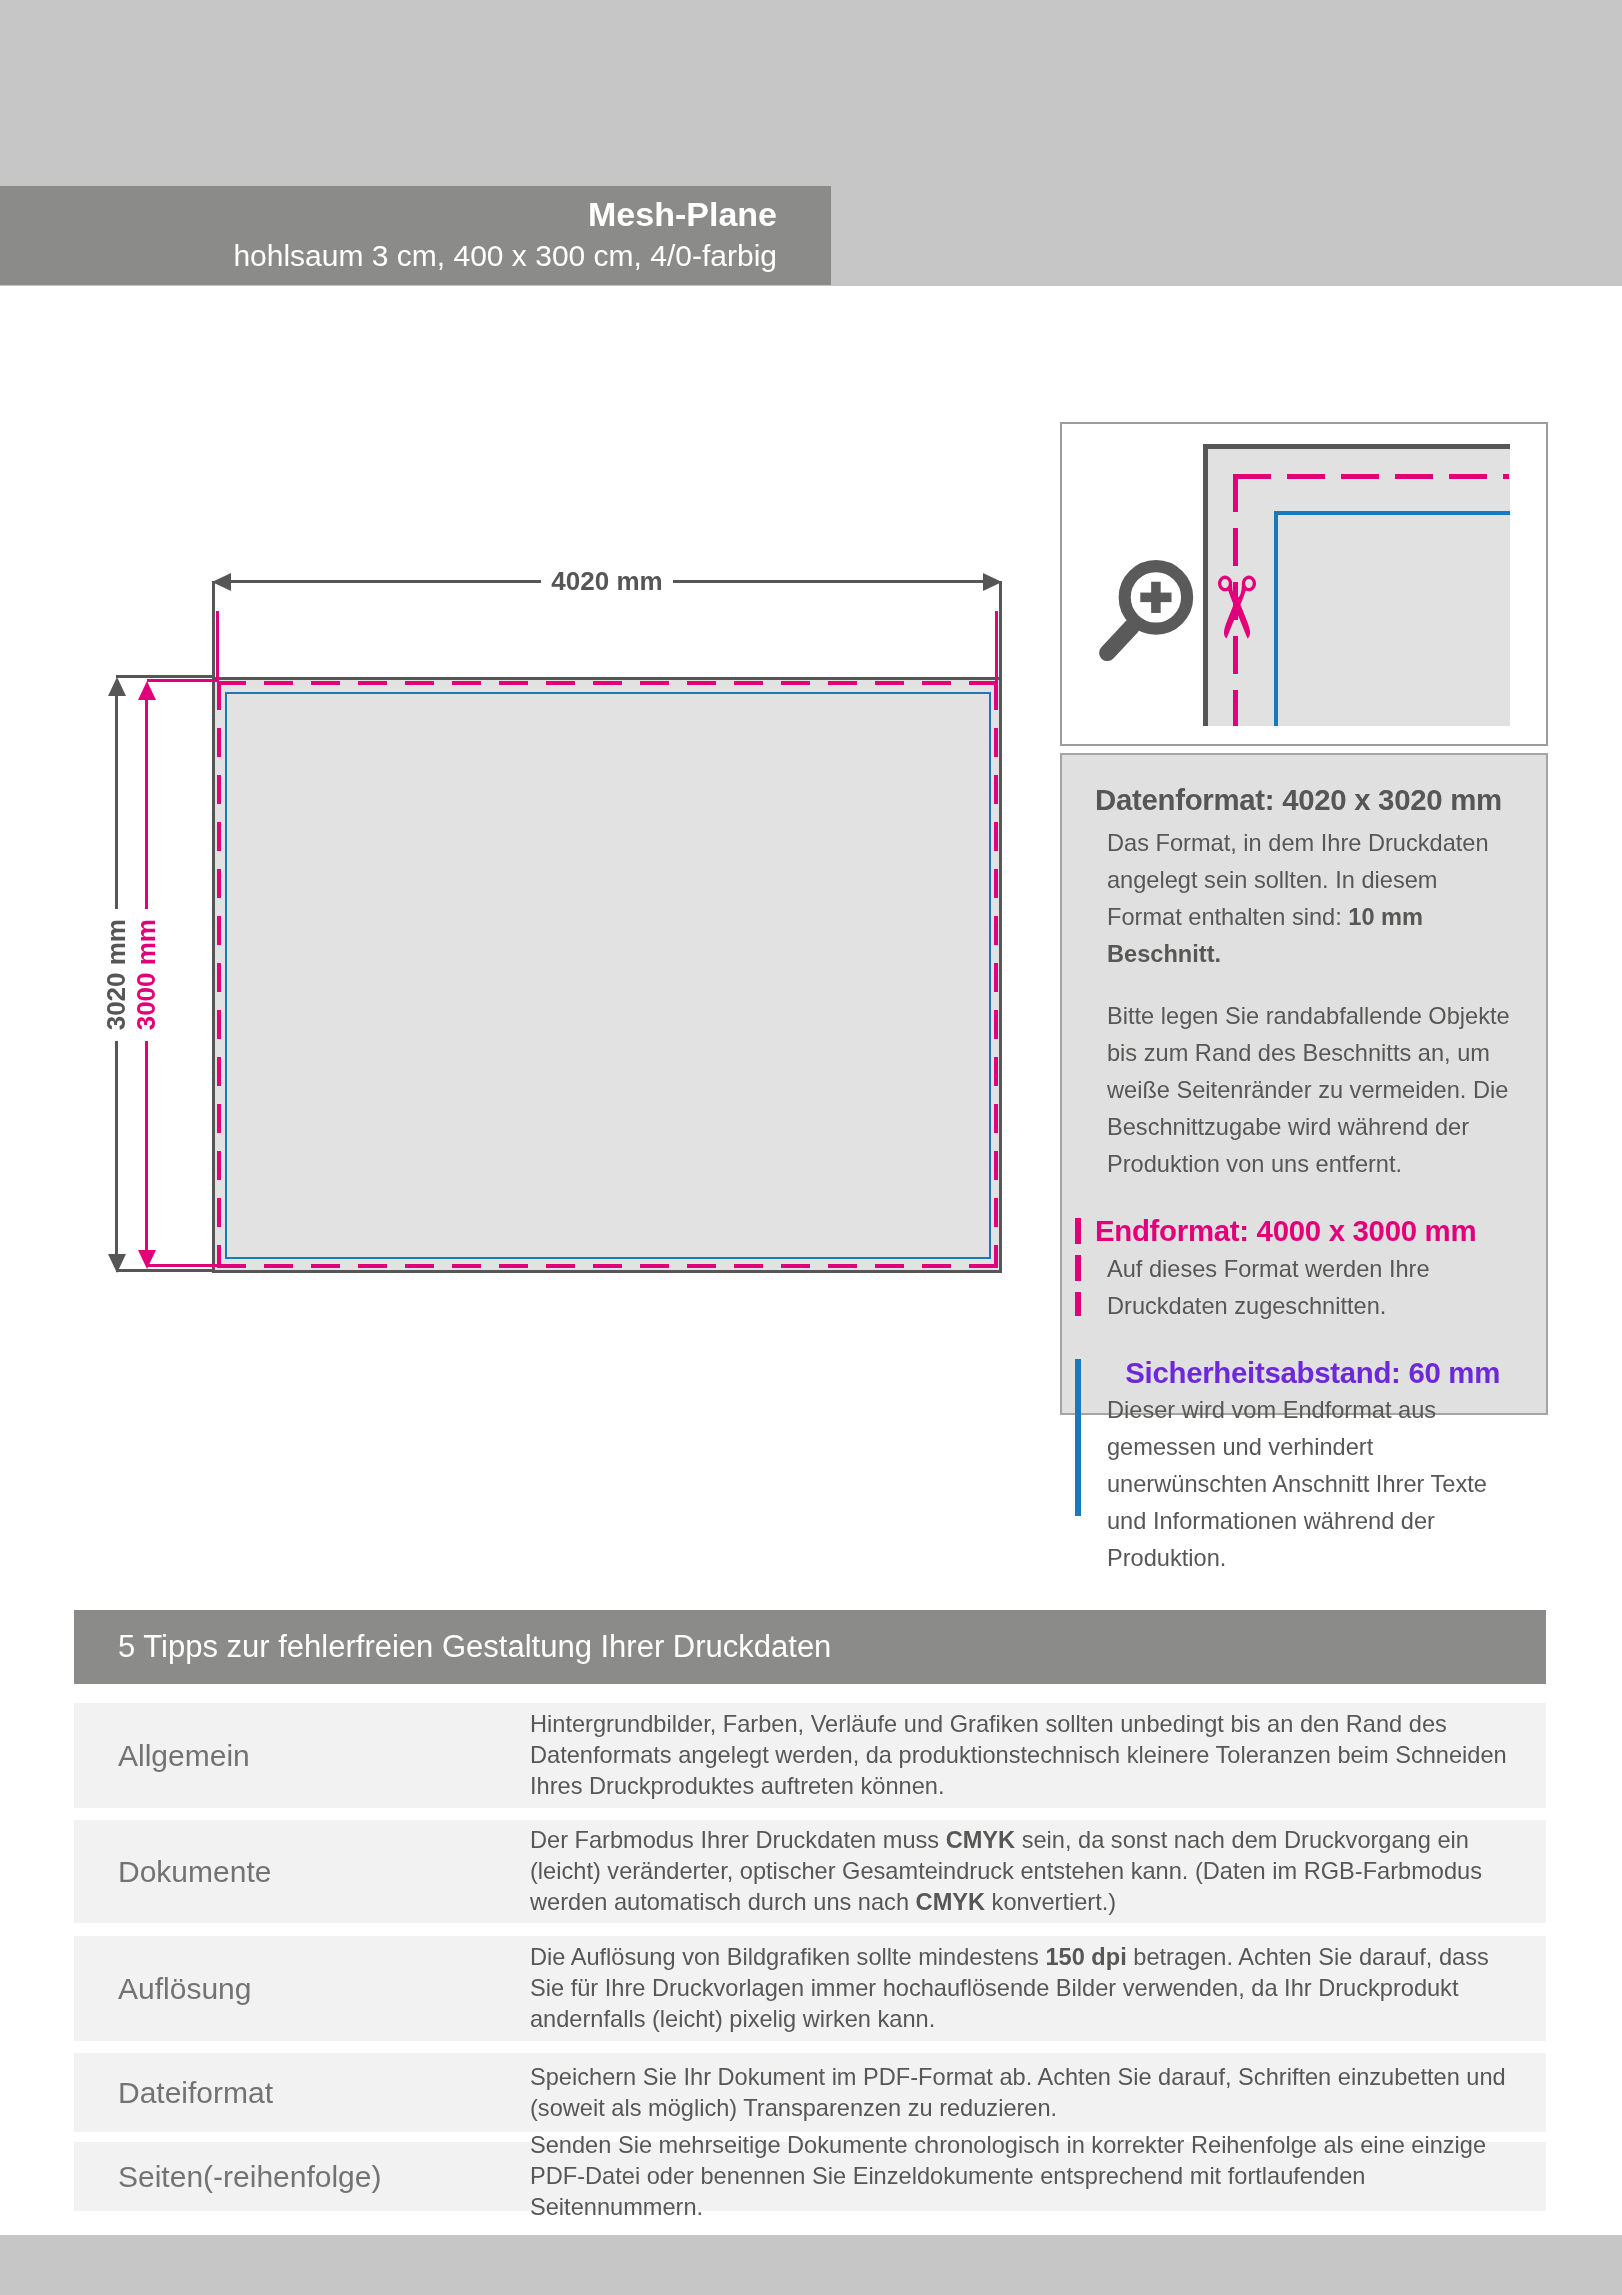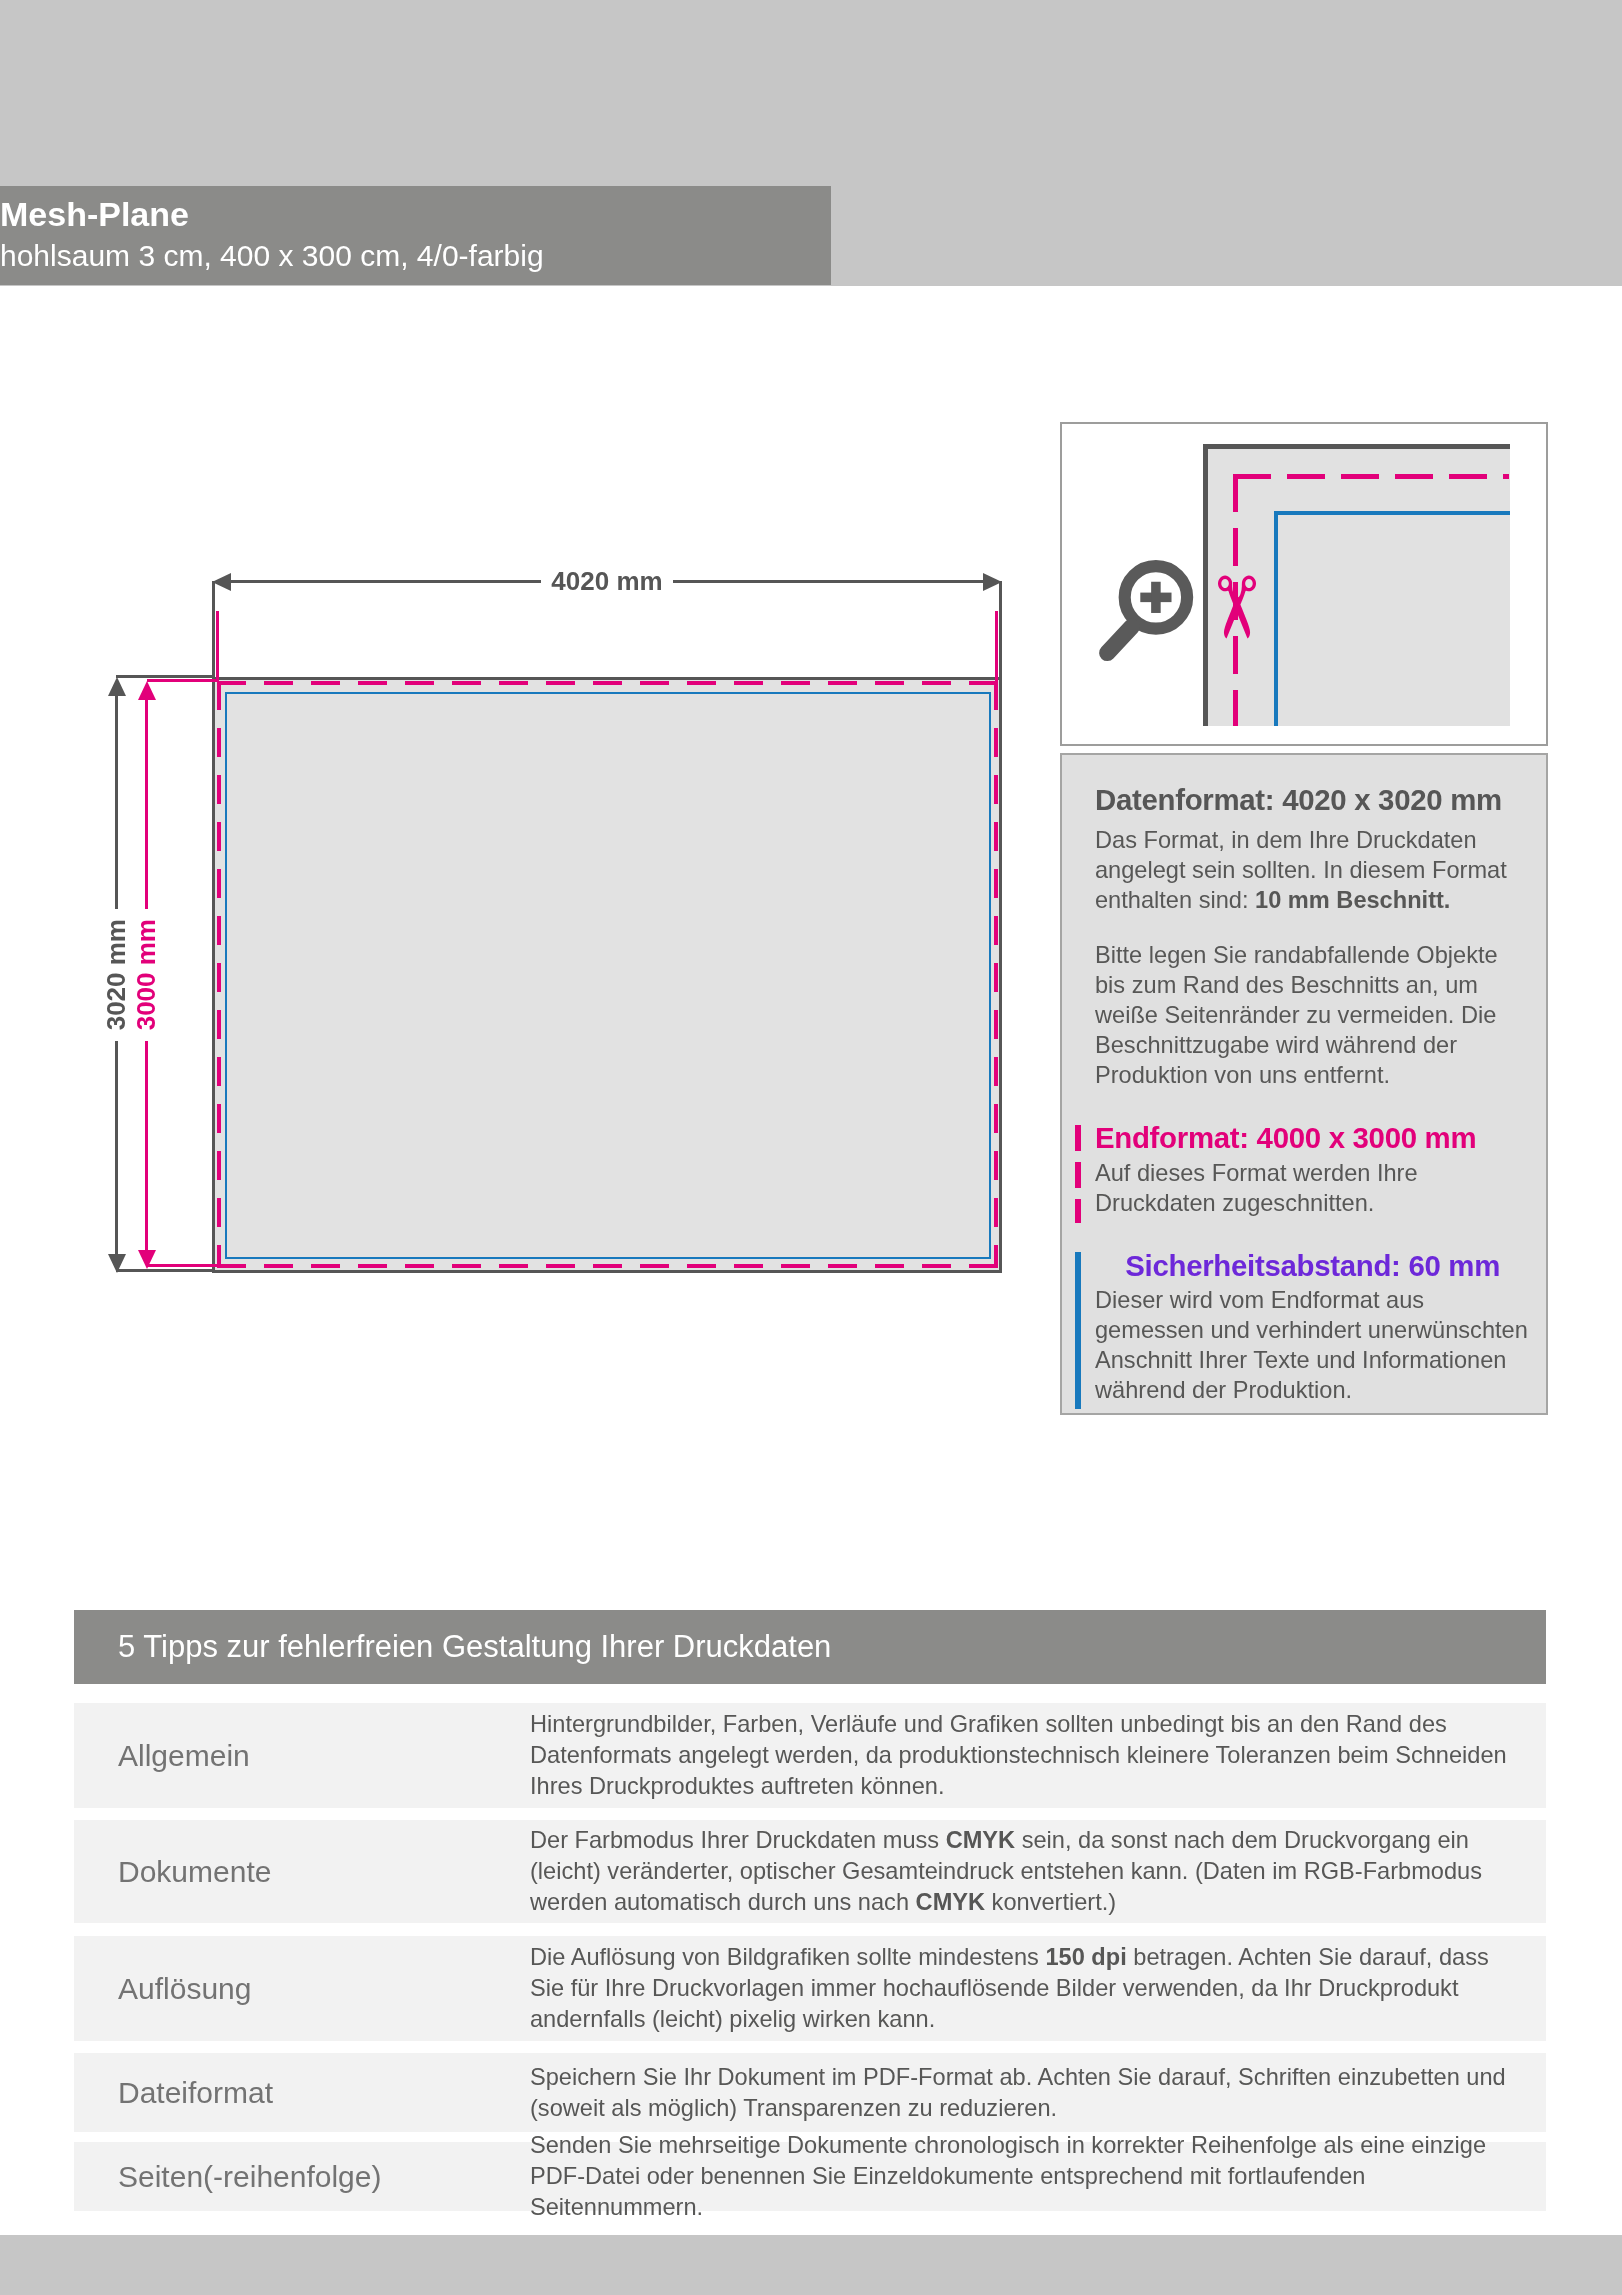--- a/index.html
+++ b/index.html
@@ -5,21 +5,21 @@
   html,body{margin:0;padding:0;background:#ffffff;}
   .page{position:relative;width:1623px;height:2295px;background:#ffffff;overflow:hidden;
         font-family:"Liberation Sans",sans-serif;color:#575756;}
   .abs{position:absolute;}
 
   
   .header-bg{left:0;top:0;width:1623px;height:286px;background:#c6c6c6;}
   .datenblatt-box{left:0;top:126px;width:326px;height:60px;background:#ffffff;}
   .datenblatt-box span{display:block;line-height:60px;padding-left:62px;font-size:39px;color:#575756;}
   .product-band{left:0;top:186px;width:831px;height:99px;background:#8b8b89;color:#ffffff;
-                padding-right:54px;box-sizing:border-box;}
+                text-align:right;padding-right:54px;box-sizing:border-box;}
   .product-title{font-size:34px;font-weight:bold;line-height:42px;margin-top:6.5px;}
   .product-subtitle{font-size:30px;line-height:41px;}
 
   
   .outer-rect{left:212px;top:677px;width:790px;height:596px;border:3.3px solid #565656;
               background:#e2e2e2;box-sizing:border-box;}
   .dash-rect{left:217px;top:681px;width:781px;height:587px;}
   .dash-edge{position:absolute;}
   .dash-h{height:3.9px;background:repeating-linear-gradient(90deg,#e2007a 0 29px,transparent 29px 47px);}
   .dash-v{width:3.9px;background:repeating-linear-gradient(180deg,#e2007a 0 29px,transparent 29px 47px);}
@@ -56,21 +56,21 @@
   .d-blue-v{left:212px;top:87px;width:3.9px;height:215px;background:#1879bd;}
   .d-blue-h{left:212px;top:87px;width:236px;height:3.9px;background:#1879bd;}
   .magnifier{left:31px;top:130px;}
   .scissors{left:128px;top:131px;width:92px;height:105px;display:flex;align-items:center;justify-content:center;}
   .scissors span{display:block;transform:rotate(90deg);font-size:85px;color:#e2007a;line-height:1;}
 
   
   .info-panel{left:1060px;top:753px;width:488px;height:662px;background:#e0e0e0;
               border:2px solid #a5a5a4;box-sizing:border-box;padding:27.5px 15.7px 0 33px;}
   .info-panel h2{margin:0;font-size:29.4px;line-height:33px;letter-spacing:-0.3px;white-space:nowrap;}
-  .info-panel p{margin:0;font-size:23.6px;line-height:30px;color:#575756;}
+  .info-panel p{margin:12px;font-size:23.6px;line-height:37px;color:#575756;}
   .p-gap{margin-top:25px !important;}
   .sec{position:relative;margin-top:31px;}
   .sec p{margin-top:3.9px;}
   .accent{position:absolute;left:-19.6px;top:3.9px;width:5.2px;}
   .accent-endformat{height:98px;
       background:repeating-linear-gradient(180deg,#e2007a 0 26px,transparent 26px 37px);}
   .accent-sicherheit{height:157px;background:#1879bd;}
   .h-datenformat{color:#565656;}
   .h-endformat{color:#e2007a;}
   .h-sicherheit{color:#6d28d9;text-align:center;}

